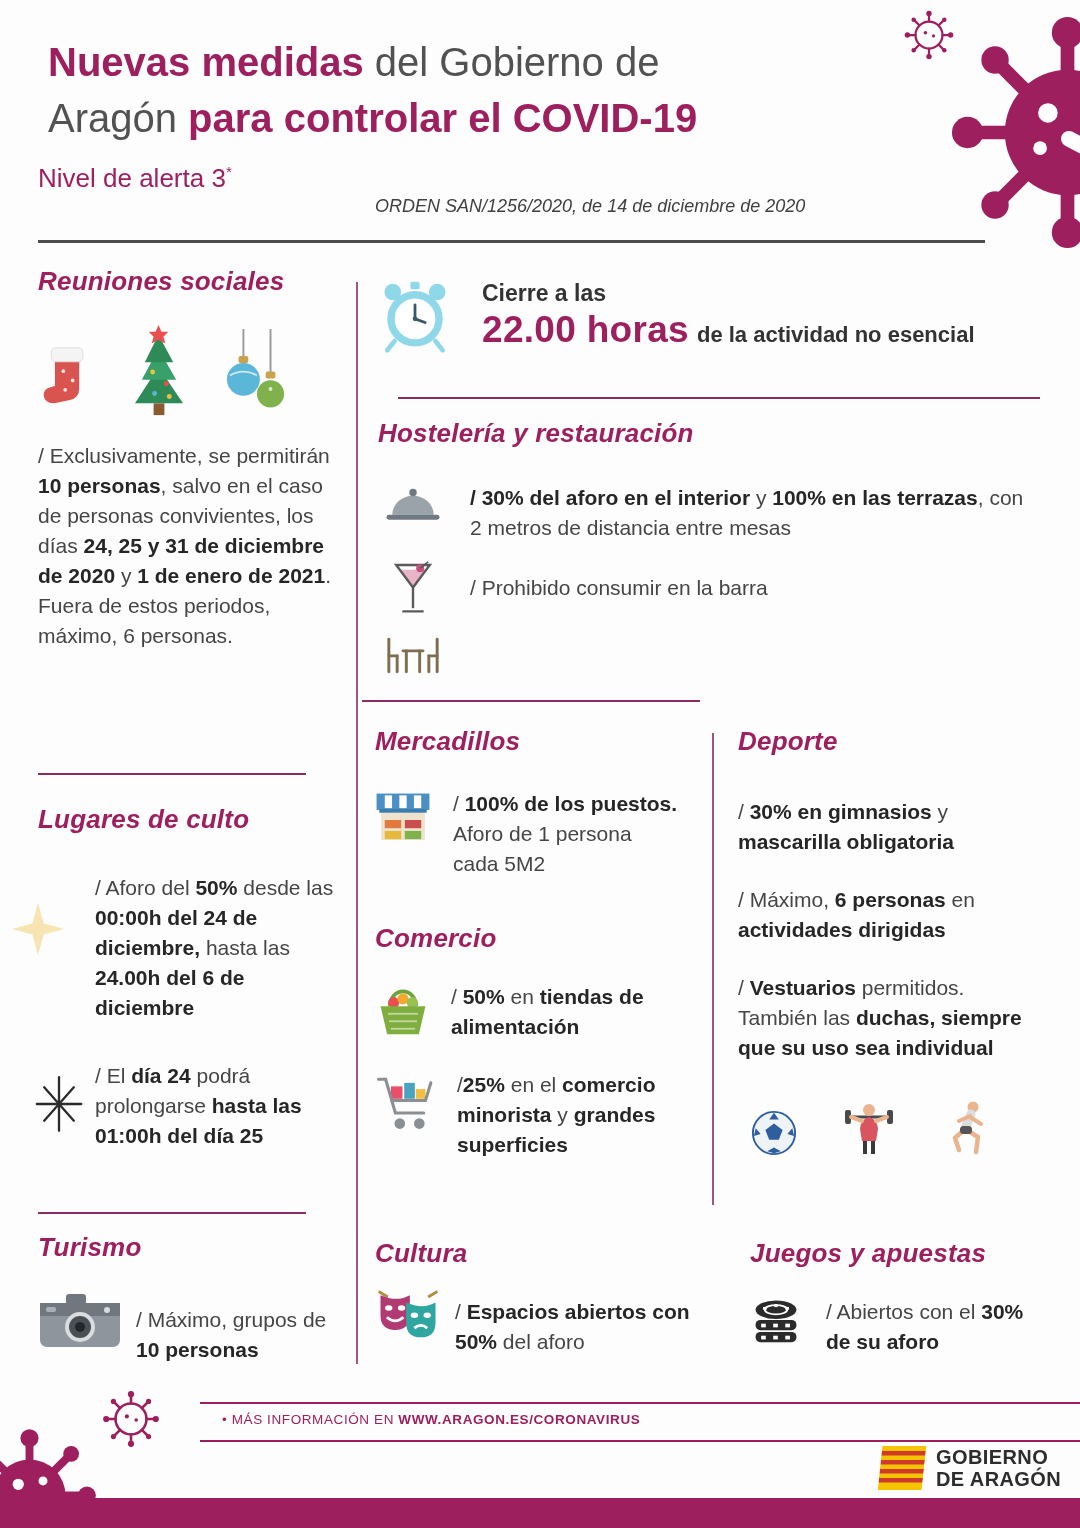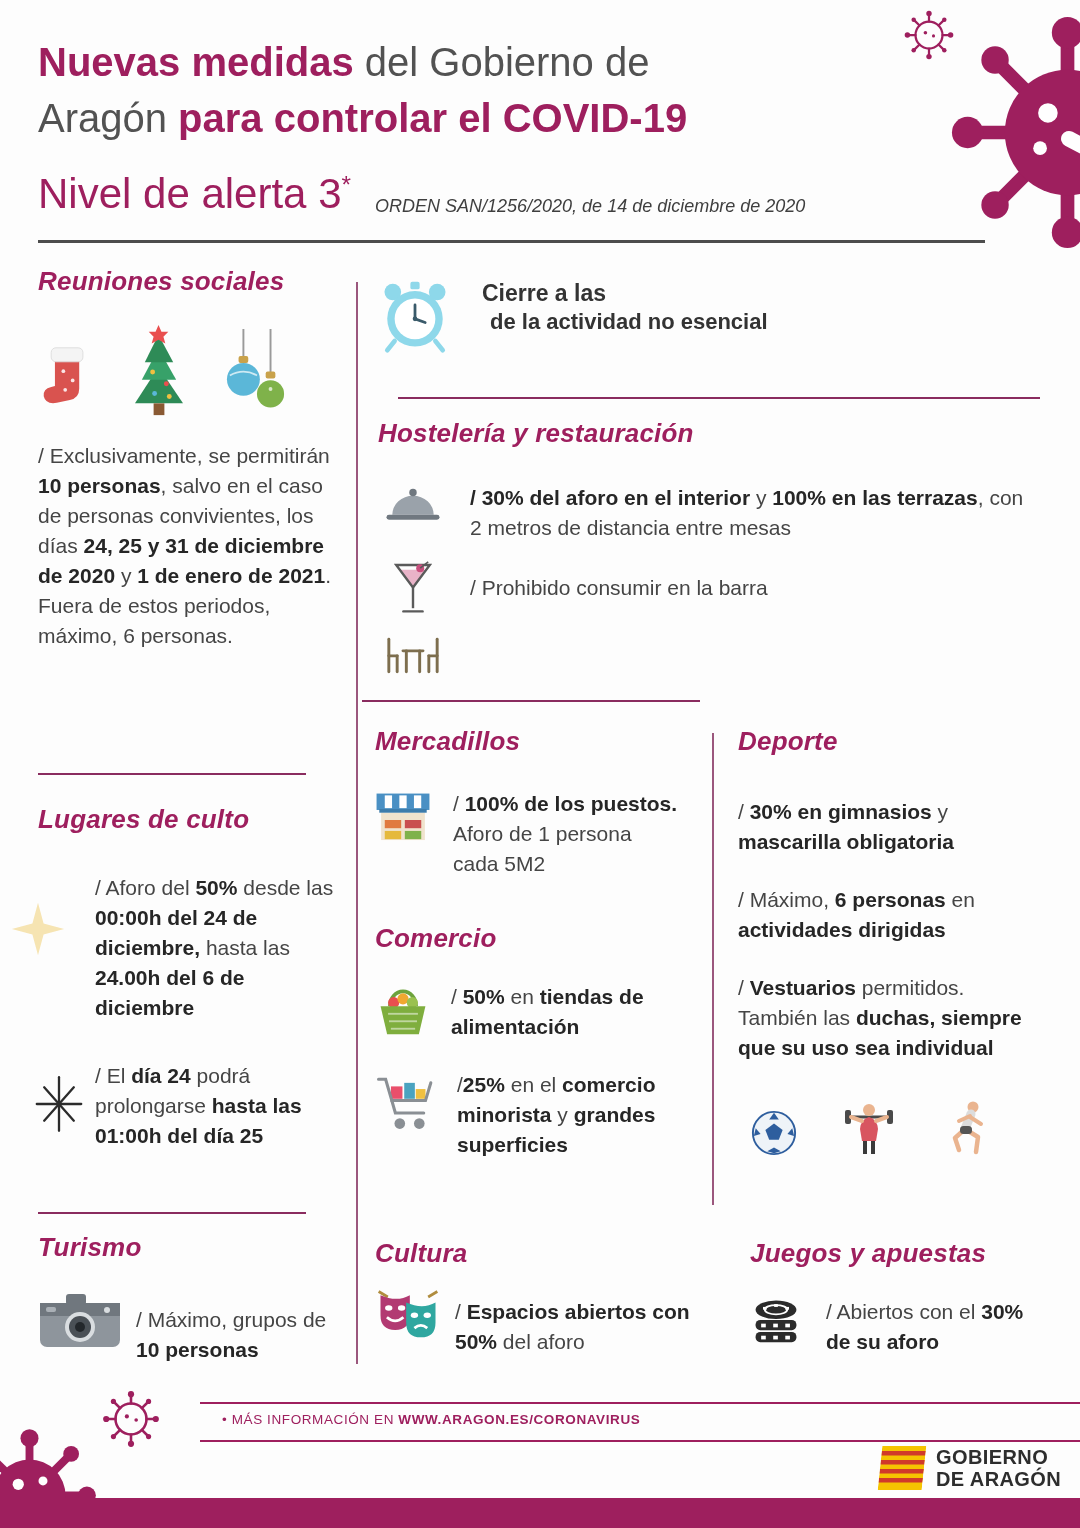--- a/index.html
+++ b/index.html
@@ -16,22 +16,22 @@
   .txt .b{color:var(--dark);}
   .sec-title{font-size:26px;font-weight:700;color:var(--accent);letter-spacing:.2px;font-style:italic;}
   .abs{position:absolute;}
   .hline{position:absolute;height:2px;background:#8a2c5f;}
   .vline{position:absolute;width:2px;background:#9b577d;}
   .row{display:flex;align-items:flex-start;}
   .icon-box{flex:0 0 auto;display:flex;justify-content:center;}
   svg{display:block;}
 
   
-  #title{left:38px;top:34px;font-size:40px;line-height:56px;color:#525252;font-weight:400;}
-  #alert{left:38px;top:170px;font-size:42px;color:var(--accent);}
+  #title{left:48px;top:34px;font-size:40px;line-height:56px;color:#525252;font-weight:400;}
+  #alert{left:38px;top:163px;font-size:26px;color:var(--accent);}
   #alert sup{font-size:58%;}
   #order{left:375px;top:196px;font-size:18px;font-style:italic;color:#3f3f3f;}
   #header-rule{left:38px;top:240px;width:947px;height:3px;background:#4d4d4d;}
   #virus-top-sm{left:902px;top:8px;}
   #virus-top-lg{left:950px;top:15px;}
 
   
   #sec-reuniones{left:38px;top:266px;width:300px;}
   #xmas-row{display:flex;gap:26px;margin:26px 0 20px 2px;align-items:flex-end;}
   #sec-culto{left:38px;top:804px;width:302px;}
@@ -275,20 +275,21 @@
           <circle cx="40" cy="42" r="30" fill="#8ed8ea"></circle>
           <circle cx="40" cy="42" r="22" fill="#ffffff"></circle>
           <line x1="40" y1="42" x2="40" y2="27" stroke="#3a5a6a" stroke-width="3" stroke-linecap="round"></line>
           <line x1="40" y1="42" x2="51" y2="46" stroke="#3a5a6a" stroke-width="3" stroke-linecap="round"></line>
           <circle cx="40" cy="42" r="2.5" fill="#3a5a6a"></circle>
         </svg>
       </span>
       <div id="cierre-text">
         <div class="cierre-l1">Cierre a las</div>
         <div class="cierre-l2">
+          <span class="cierre-time">22.00 horas</span>
           <span class="cierre-rest">de la actividad no esencial</span>
         </div>
       </div>
     </div>
   </section>
 
   <div id="div-cierre" class="hline"></div>
 
   <section id="sec-hosteleria" class="abs">
     <h2 class="sec-title">Hostelería y restauración</h2>

